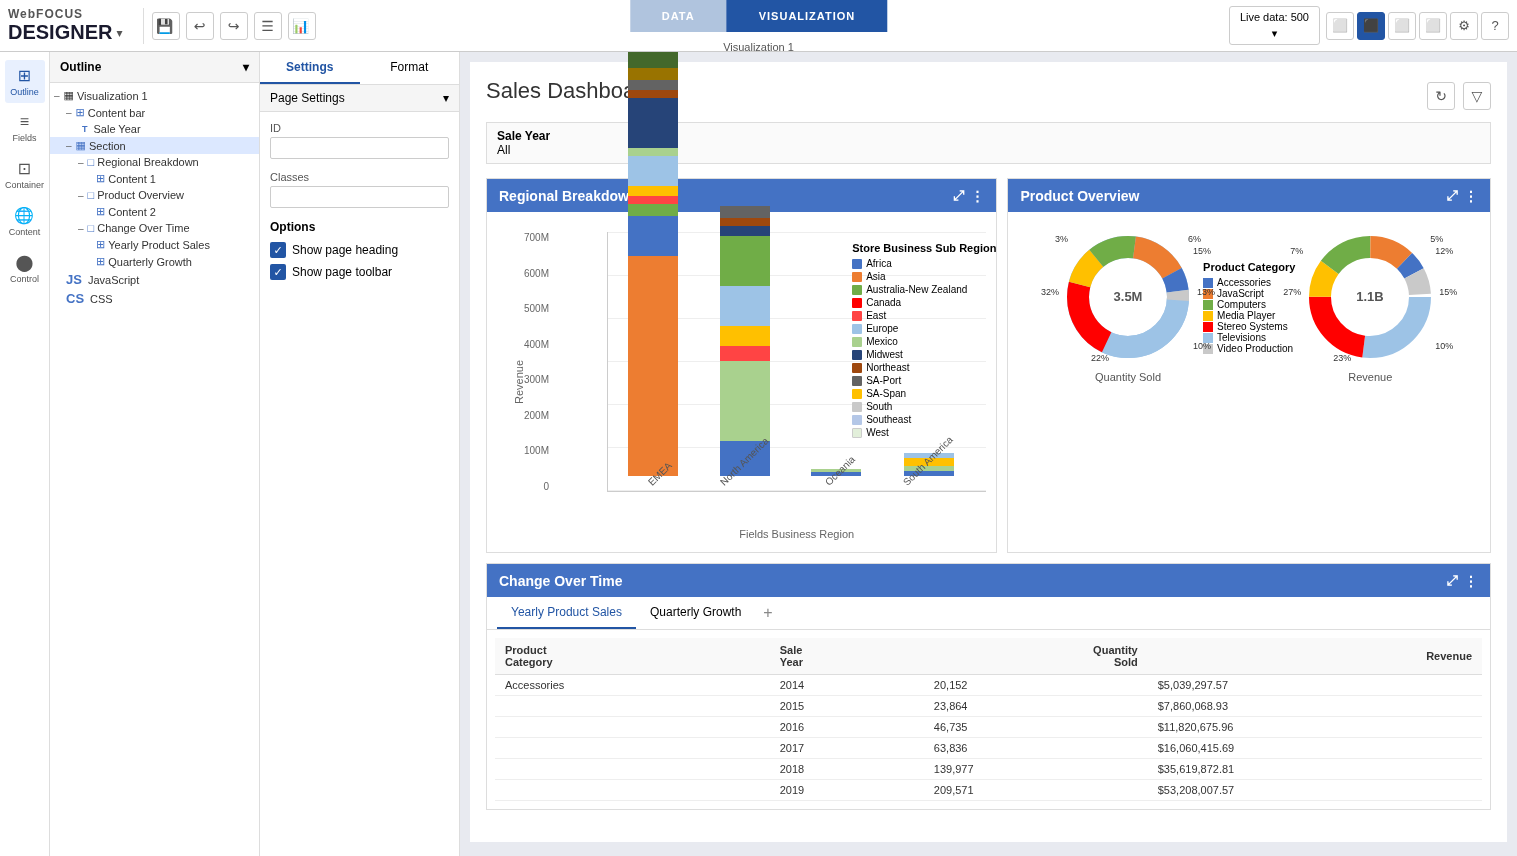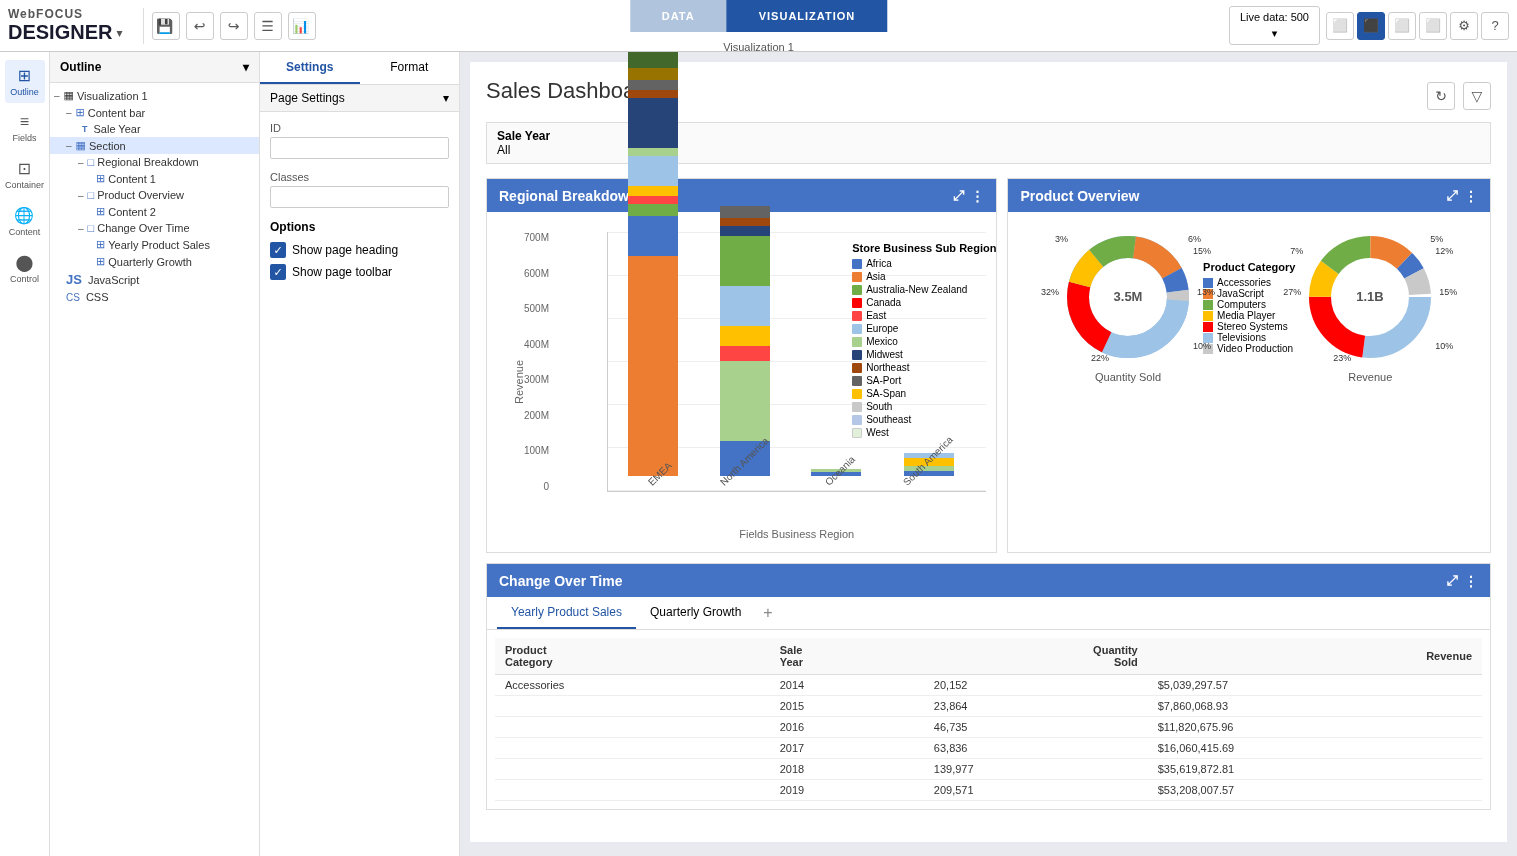--- a/index.html
+++ b/index.html
@@ -320,21 +320,21 @@
       </div>
 
       <div class="tree-item">
         <span class="tree-indent" style="width:12px;"></span>
         <span class="tree-icon" style="color:#4472c4;font-size:13px;font-weight:bold;">JS</span>
         <span class="tree-label" style="margin-left:3px;">JavaScript</span>
       </div>
 
       <div class="tree-item">
         <span class="tree-indent" style="width:12px;"></span>
-        <span class="tree-icon" style="color:#4472c4;font-size:10px;font-weight:normal;">CS</span>
+        <span class="tree-icon" style="color:#4472c4;font-size:13px;font-weight:bold;">CS</span>
         <span class="tree-label" style="margin-left:3px;">CSS</span>
       </div>
     </div>
   </div>
 
   <div class="settings-panel">
     <div class="settings-tabs">
       <div class="settings-tab active">Settings</div>
       <div class="settings-tab">Format</div>
     </div>

